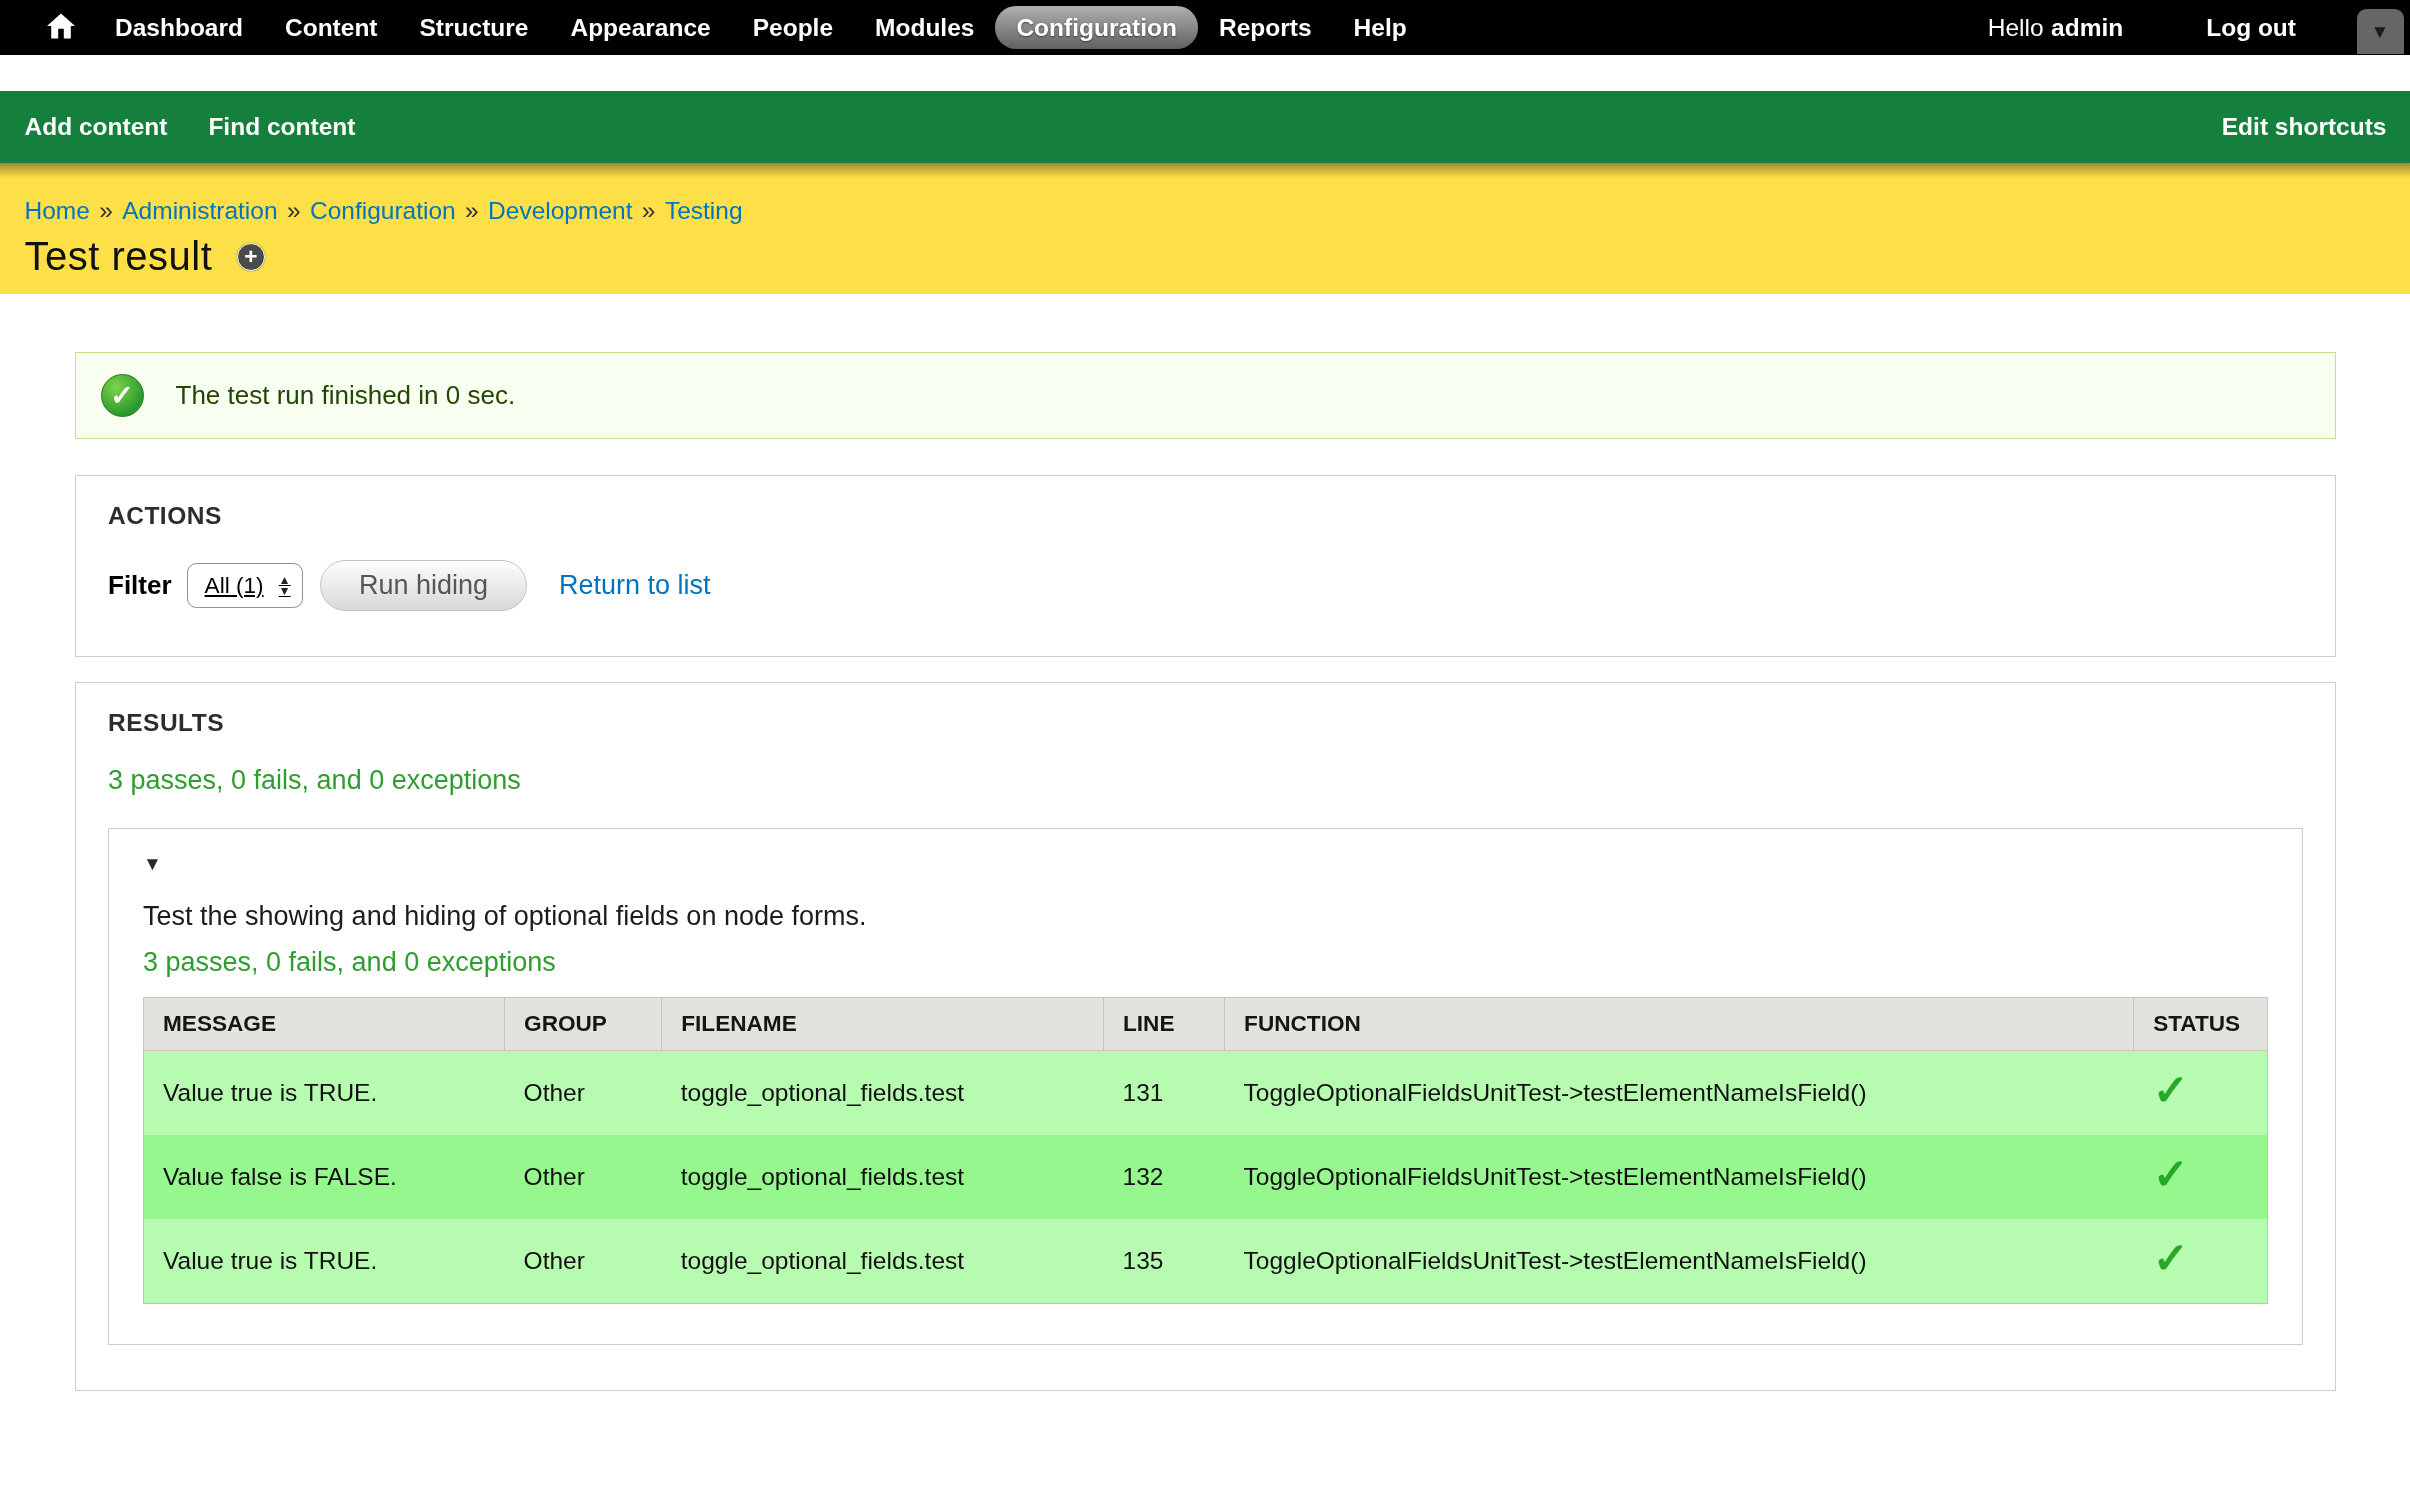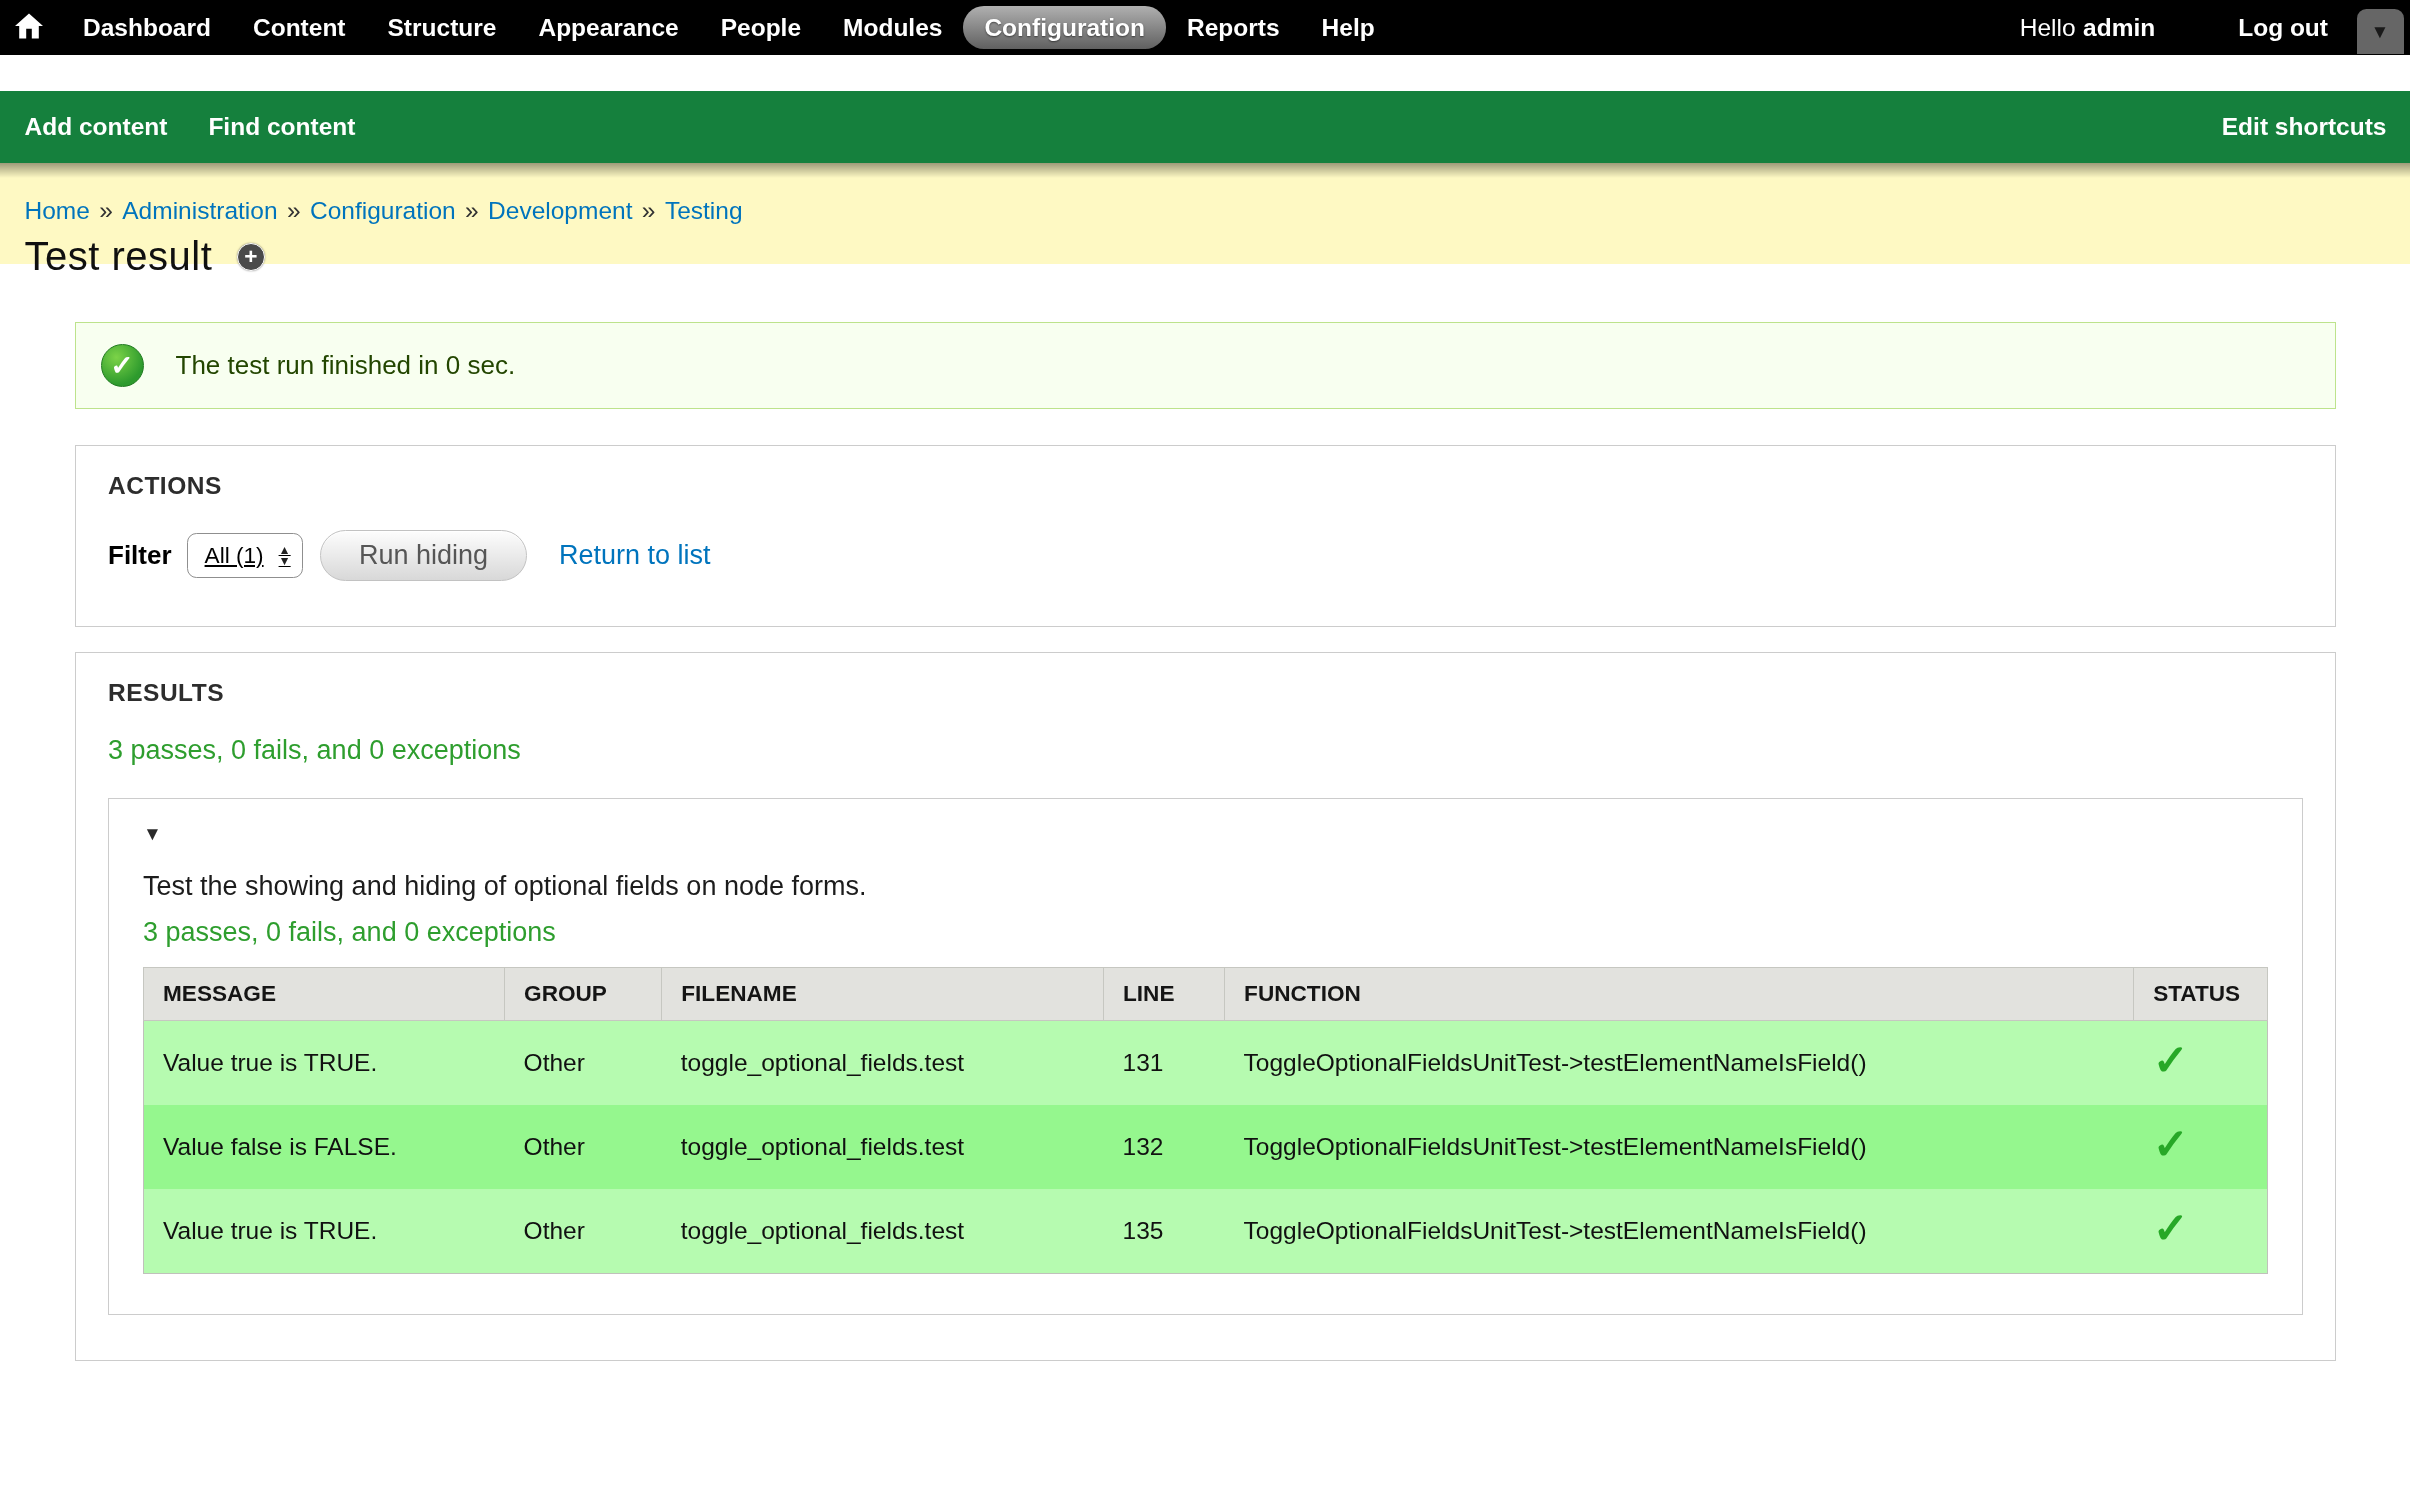--- a/index.html
+++ b/index.html
@@ -1,21 +1,21 @@
 <!DOCTYPE html>
 <html style="--accent: #0074bd; --pass-green: #2e9e2e; --row-odd: #b6fbb0; --row-even: #95f78e; --status-bg: #f8fff0; --status-border: #bde38c; --status-text: #234600;font-size:15px"><head>
 <meta charset="utf-8">
 <style>
   * { margin:0; padding:0; box-sizing:border-box; }
   html,body { width:2411px; height:1507px; background:#fff;
               font-family:"Liberation Sans", sans-serif; color:#000; }
 
   
   .toolbar { position:relative; height:55px; background:#000; display:flex; align-items:center;
-             padding:0 8px; }
+             padding:0 40px; }
   .home-btn { display:flex; align-items:center; justify-content:center; width:41px; height:41px; }
   .menu { display:flex; align-items:center; margin-left:13px; }
   .menu-item { color:#fff; font-size:24.5px; font-weight:bold; text-decoration:none;
                padding:7.5px 21px; border-radius:21px; cursor:pointer; }
   .menu-item.active { background:linear-gradient(#b0b0b0, #606060); text-shadow:0 0.9px 1.9px rgba(0,0,0,.5); }
   .toolbar-right { margin-left:auto; display:flex; align-items:center; margin-right:75px;gap:30px; }
   .greeting { color:#fff; font-size:24.5px; }
   .greeting b { margin-left:7.5px; }
   .logout { color:#fff; font-size:24.5px; font-weight:bold; text-decoration:none; margin-left:53px; cursor:pointer; }
   .toolbar-toggle { position:absolute; right:7.5px; top:9.4px; width:47px; height:45px;
@@ -23,21 +23,21 @@
                     color:#1a1a1a; font-size:19px; cursor:pointer; }
 
   
   .shortcut-bar { height:72px; background:#15803d; display:flex; align-items:center; padding:0 24.5px;margin-top:36px; }
   .shortcut-item { color:#fff; font-size:24.5px; font-weight:bold; text-decoration:none;
                    margin-right:41px; cursor:pointer; }
   .edit-shortcuts { margin-left:auto; margin-right:0; color:#fff; font-size:24.5px; font-weight:bold;
                     text-decoration:none; cursor:pointer; }
 
   
-  .page-header { position:relative; height:101px; background:#fef9c3; padding:34px 24.5px 0 24.5px; }
+  .page-header { position:relative; height:131px; background:#fde047; padding:34px 24.5px 0 24.5px; }
   .page-header::before { content:""; position:absolute; left:0; top:0; width:100%; height:15px;
                          background:linear-gradient(rgba(0,0,0,.38), rgba(0,0,0,0)); }
   .breadcrumb { font-size:24.5px; }
   .breadcrumb a { color:var(--accent); text-decoration:none; cursor:pointer; }
   .breadcrumb .sep { color:#333; margin:0 9.4px; }
   .title-row { display:flex; align-items:center; margin-top:9.4px; }
   .page-title { font-size:40px; font-weight:400; color:#101010; letter-spacing:0.5px; }
   .add-shortcut { width:28px; height:28px; margin-left:24.5px; border-radius:50%;
                   background:#4a4a4a; border:1.9px solid #fff; box-shadow:0 0 1.9px rgba(0,0,0,.4);
                   color:#fff; font-size:22.6px; font-weight:bold; line-height:24.5px; text-align:center;

